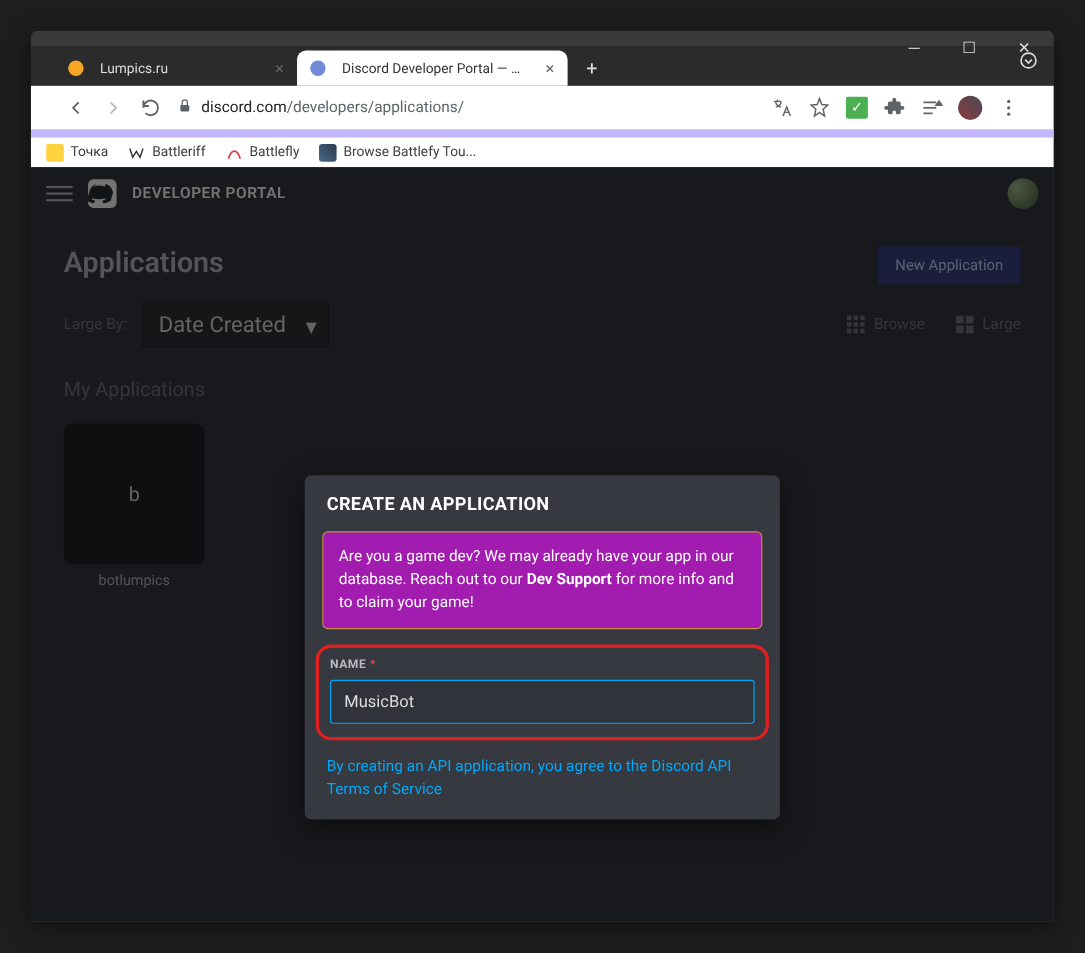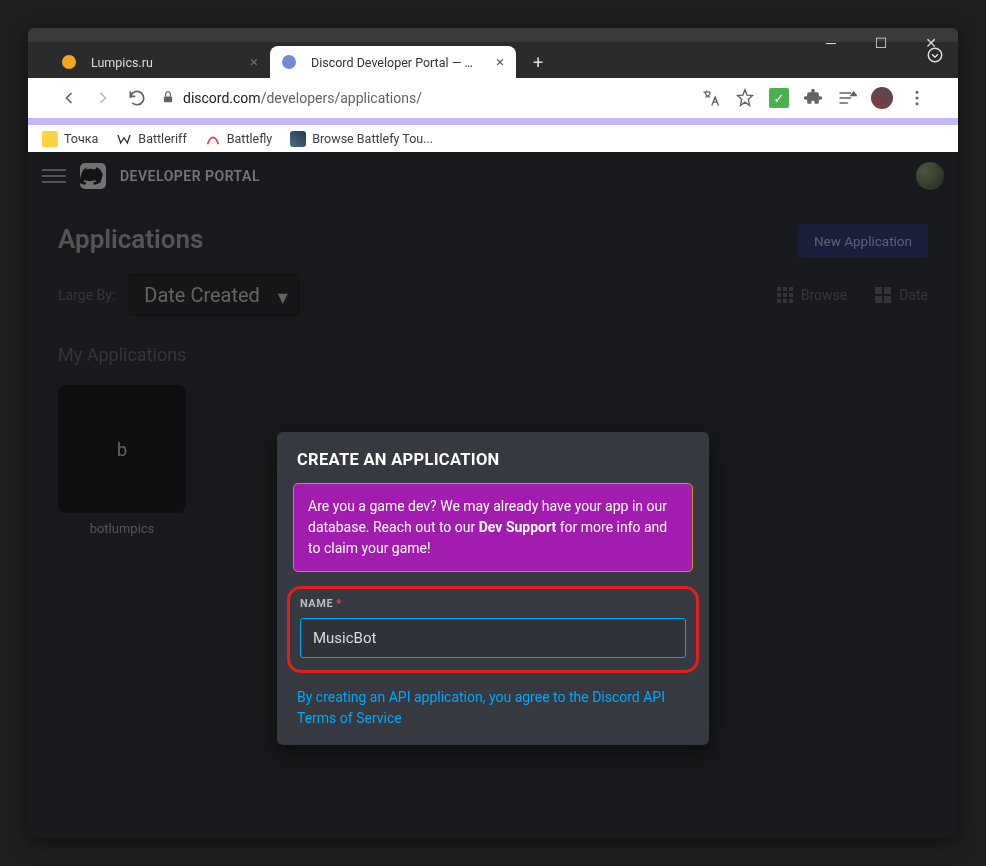--- a/index.html
+++ b/index.html
@@ -223,21 +223,21 @@
               </div>
             <span>Browse</span>
           </div>
           <div class="view-opt">
             <div class="large-icon">
                 <span></span>
                 <span></span>
                 <span></span>
                 <span></span>
               </div>
-            <span>Date</span>
+            <span>Large</span>
           </div>
         </div>
       </div>
       <div class="my-apps-title">My Applications</div>
       <div class="app-card">
         <div class="app-card-img">b</div>
         <div class="app-card-name">botlumpics</div>
       </div>
     </div>
 

